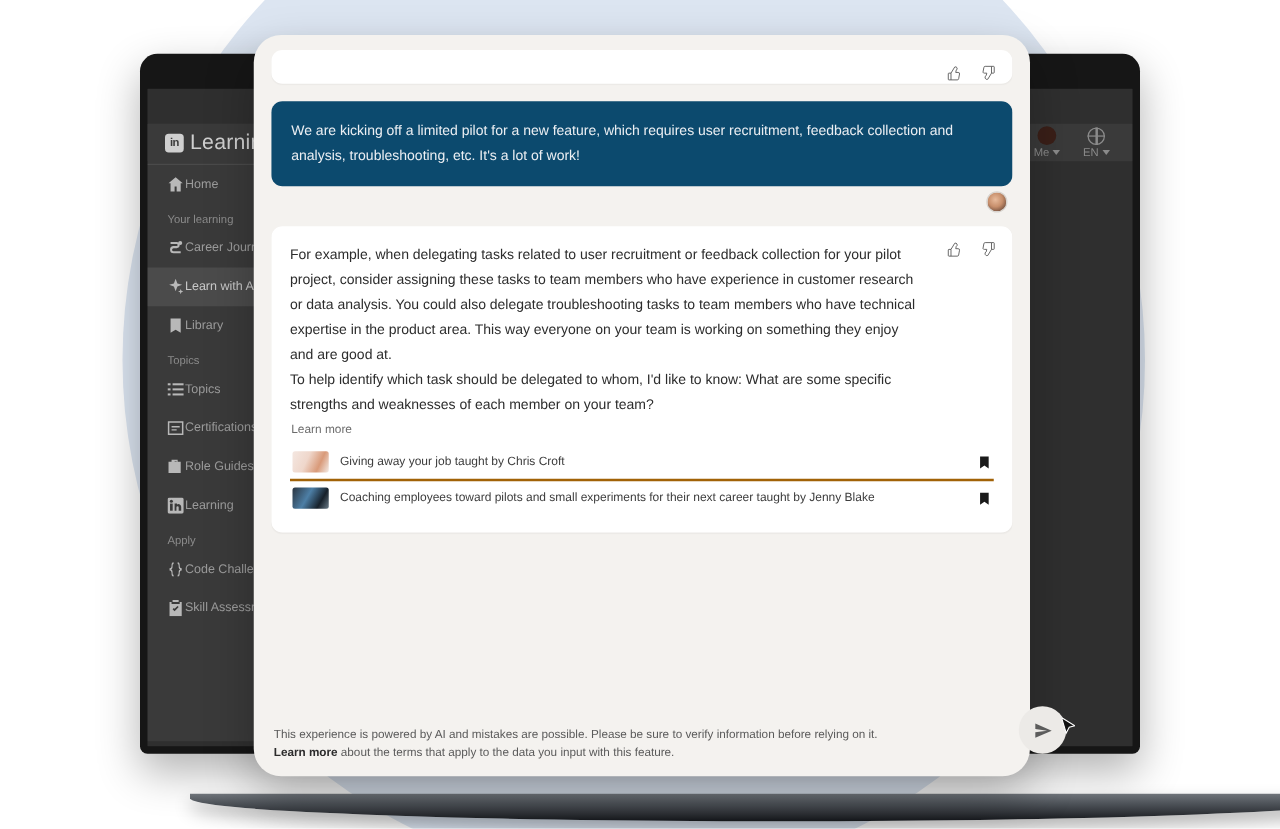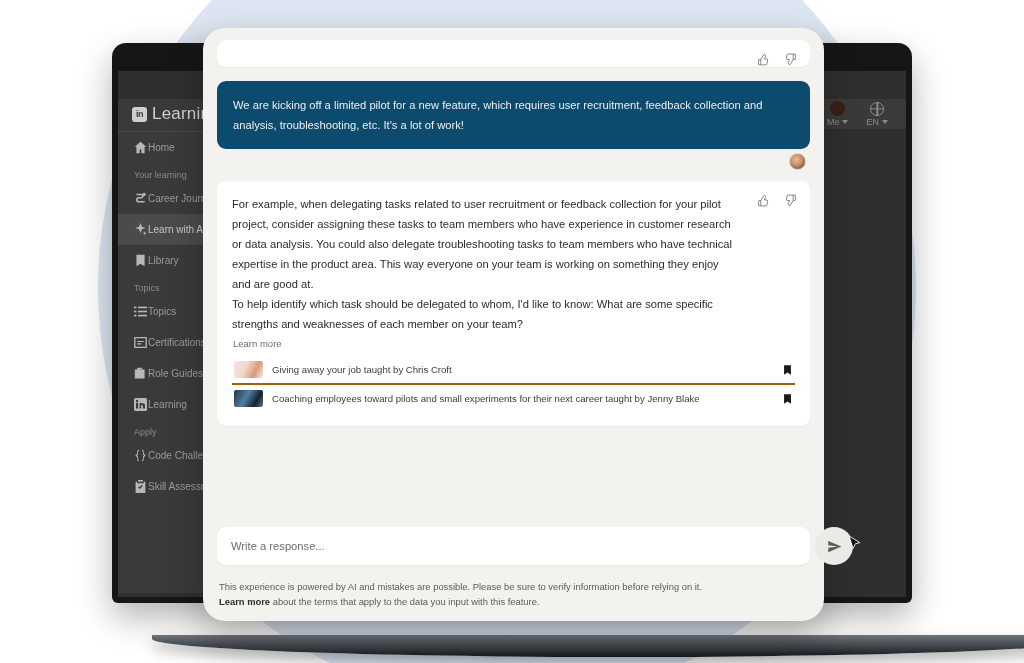--- a/index.html
+++ b/index.html
@@ -373,23 +373,20 @@
               <svg viewBox="0 0 16 16">
                 <path d="M3 1h10v14l-5-3.4L3 15z"></path>
               </svg>
             </span>
         </div>
       </div>
 
     </div>
 
     <div class="composer-wrap">
-      <div class="composer">
-        <input type="text" placeholder="Write a response..." style="">
-      </div>
       <div class="send-btn">
         <svg viewBox="0 0 24 24">
             <path d="M2 21l21-9L2 3v7l15 2-15 2z"></path>
           </svg>
       </div>
       <div class="cursor">
         <svg viewBox="0 0 12 18">
             <path d="M0 0l12 7.5-5 1.2L4.3 14z" fill="#111" stroke="#fff" stroke-width="1"></path>
           </svg>
       </div>

